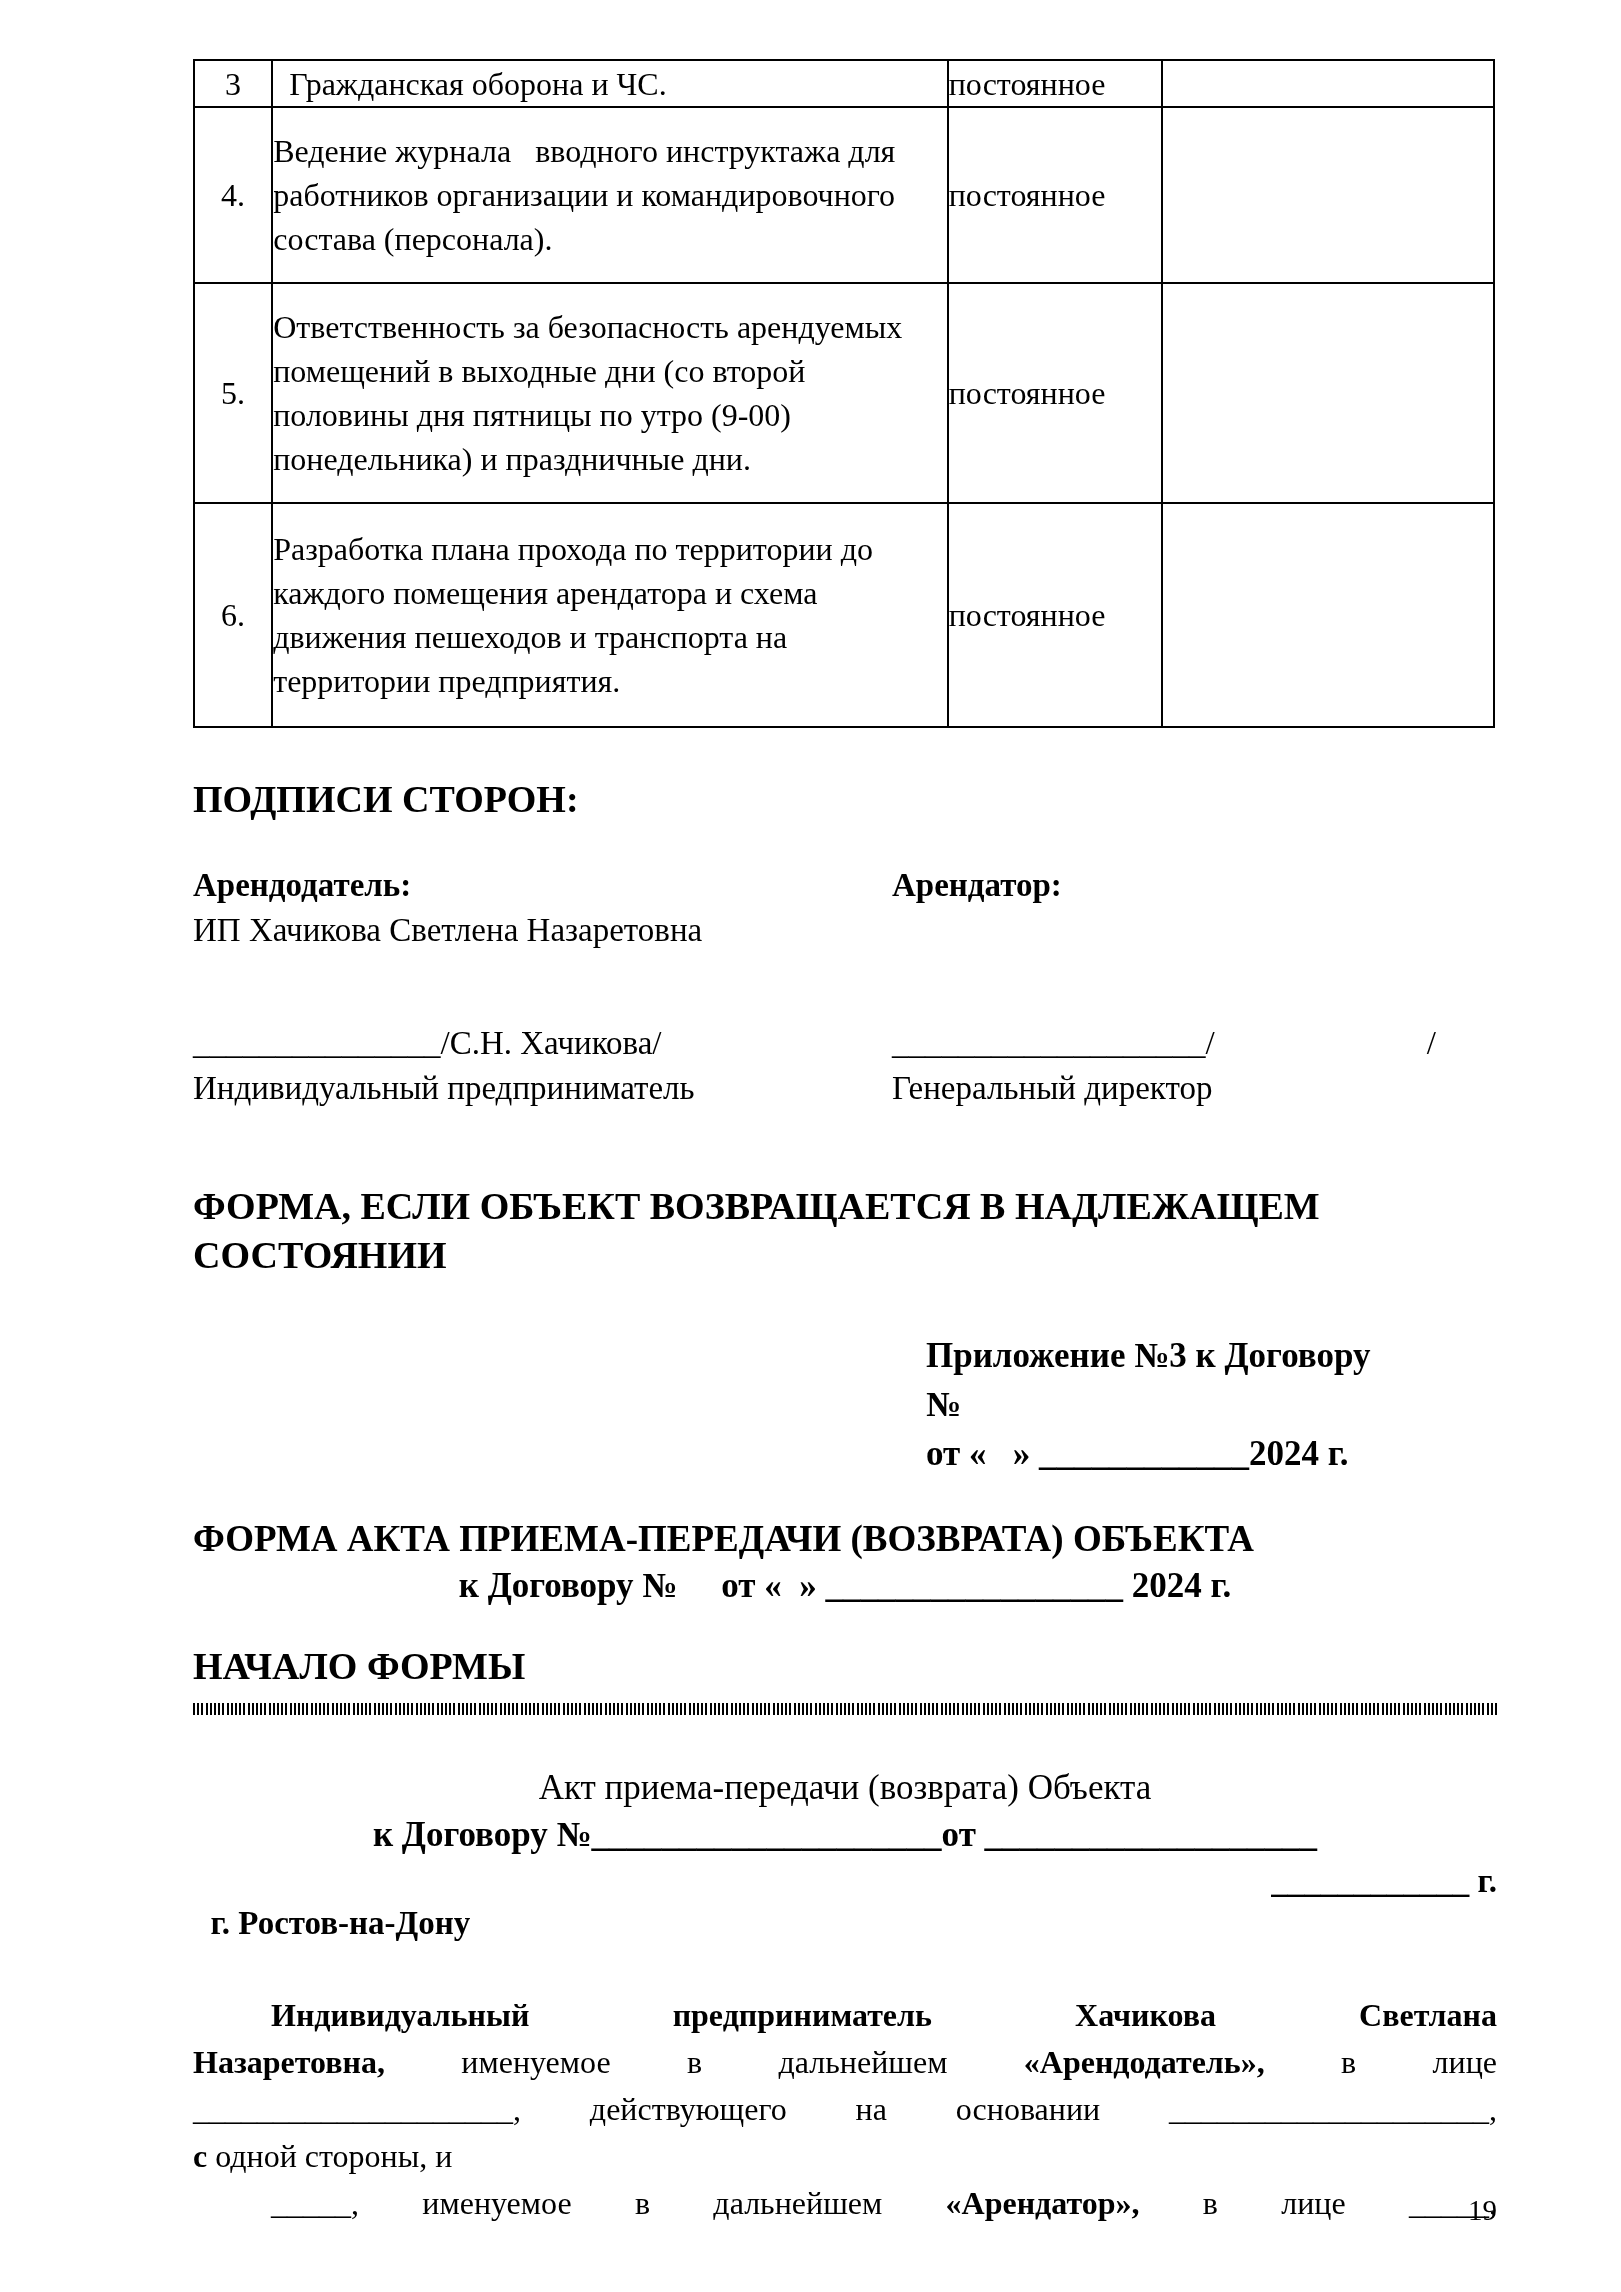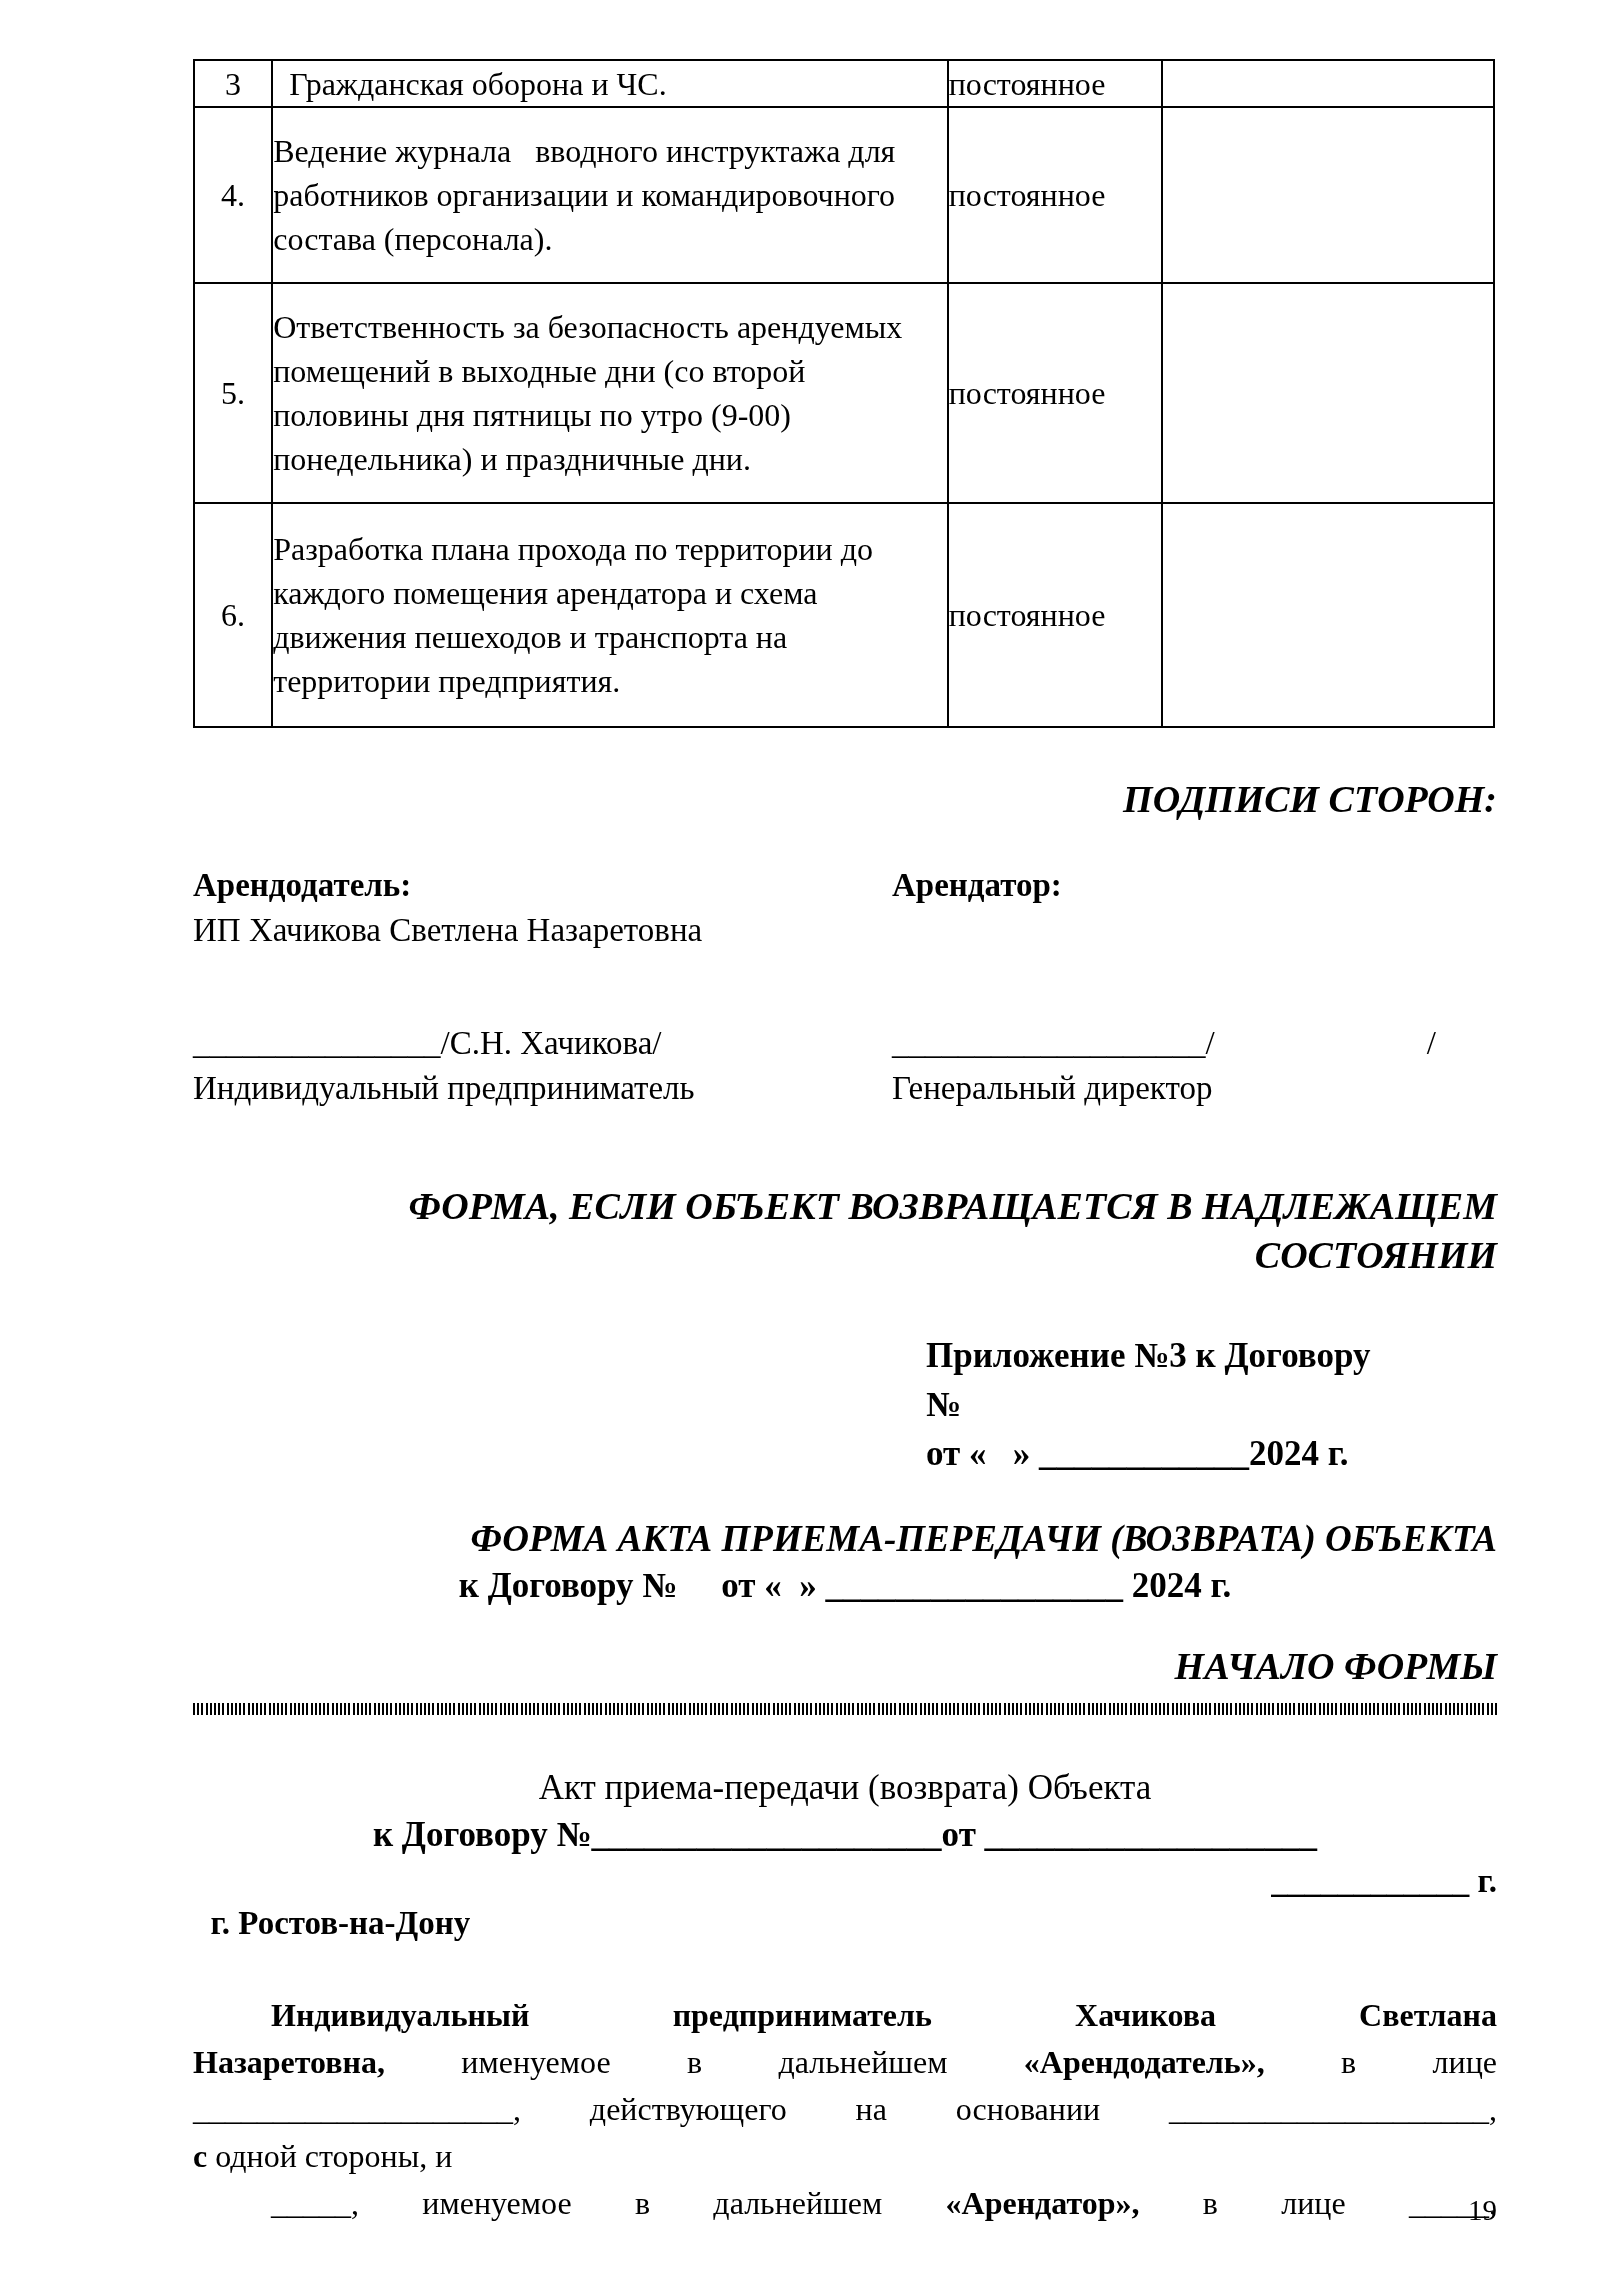--- a/index.html
+++ b/index.html
@@ -28,23 +28,22 @@
   td.c-num{width:76px;text-align:center;}
   td.c-task{width:672px;padding:2px 7.8px 2px 9.8px;white-space:pre-wrap;}
   td.c-period{width:212px;padding-left:17.6px;white-space:nowrap;border-radius:17px;}
   td.c-note{width:329px;}
   tr.r1 td{height:45px;}
   tr.r2 td{height:174px;}
   tr.r3 td{height:218px;}
   tr.r4 td{height:222px;}
   
   .h-center{
-    text-align:right;font-weight:bold;font-size:38px;line-height:49px;
+    text-align:left;font-weight:bold;font-size:38px;line-height:49px;
     white-space:pre-line;
-    font-style:italic;
   }
   .signatures-heading{margin-top:47px;}
   .form-cond-heading{margin-top:71px;}
   .form-start-heading{margin-top:33px;}
   
   .sig-grid{
     display:grid;grid-template-columns:699px 1fr;
     font-size:33px;line-height:45px;
   }
   .sig-roles{margin-top:39px;}

